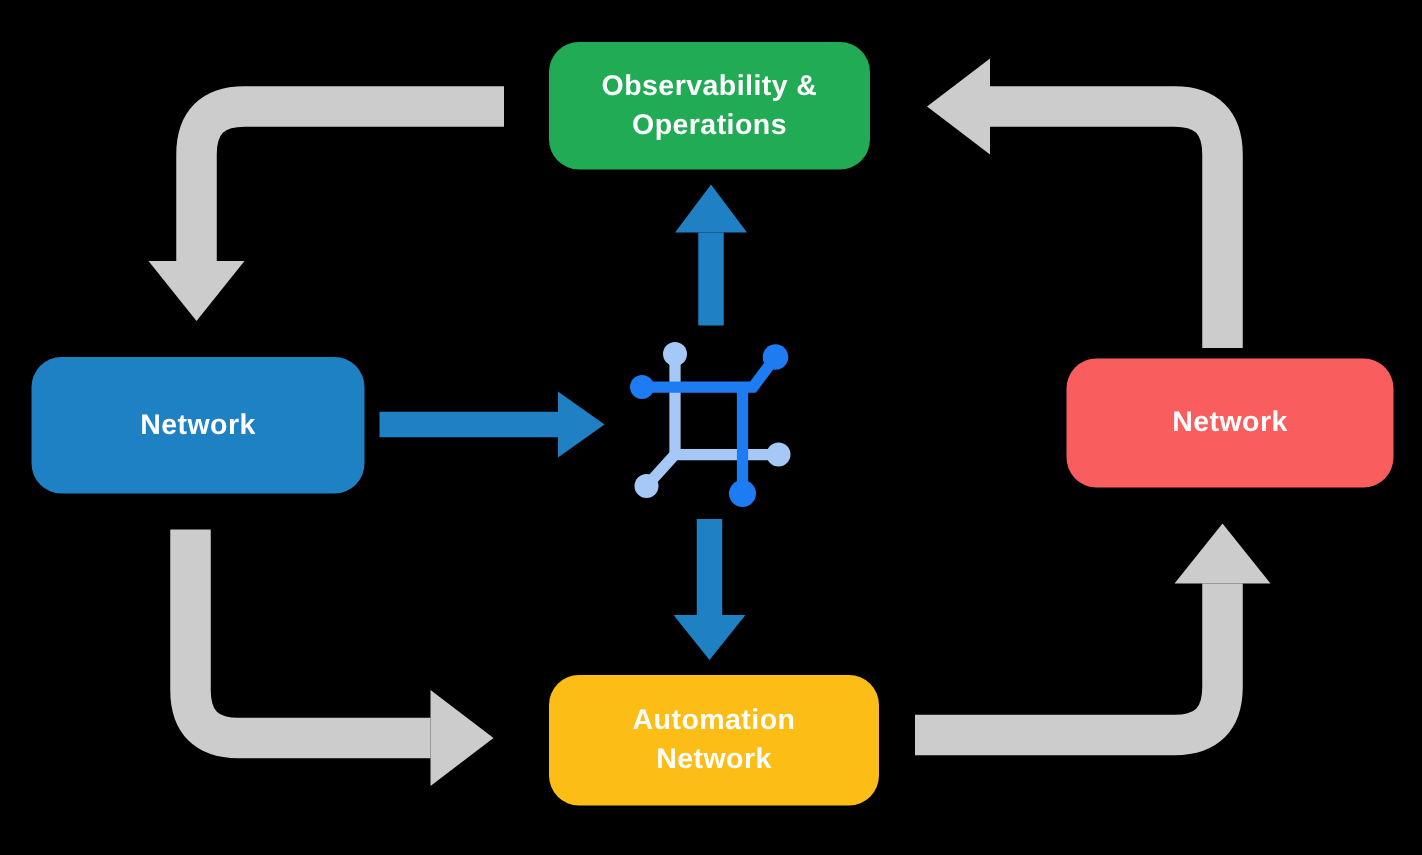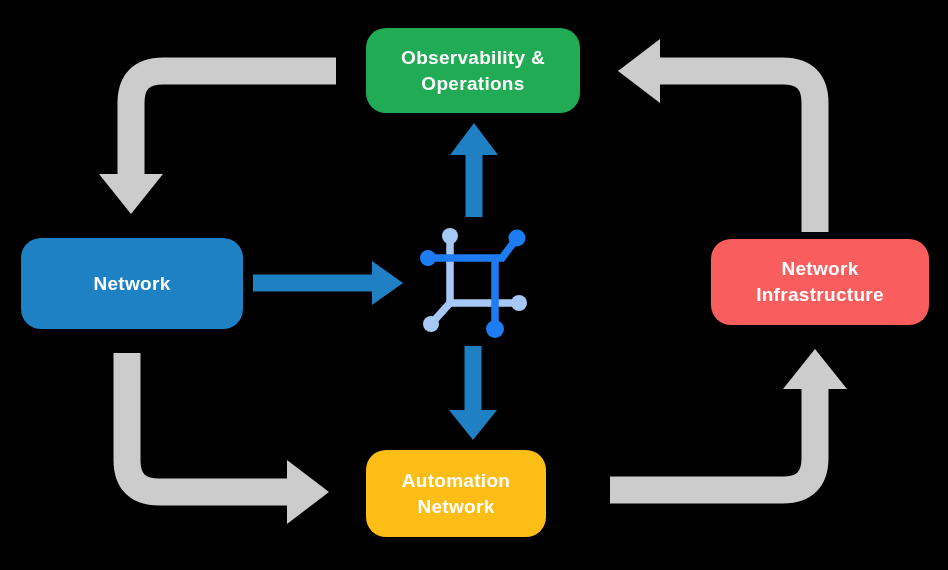--- a/index.html
+++ b/index.html
@@ -16,21 +16,21 @@
     display:flex;flex-direction:column;align-items:center;justify-content:center;
     border-radius:20px;
     color:#FFFFFF;
     font-size:19px;font-weight:600;line-height:26px;letter-spacing:.3px;
     text-align:left;
     z-index:2;
   }
   #node-observability{left:366px;top:28px;width:214px;height:85px;}
   #node-operations{left:21px;top:238px;width:222px;height:91px;}
   #node-infrastructure{left:711px;top:239px;width:218px;height:86px;}
-  #node-automation{left:366px;top:450px;width:180px;height:87px;}
+  #node-automation{left:366px;top:450px;width:220px;height:87px;}
 </style>
 </head>
 <body>
 
 <div id="stage" style="background-color: rgb(0, 0, 0);">
 
   <svg id="arrow-layer" viewBox="0 0 948 570" xmlns="http://www.w3.org/2000/svg">
 
     <g stroke="#CCCCCC" fill="#CCCCCC">
       <path d="M336 71 H163 Q131 71 131 103 V176" fill="none" stroke-width="27"></path>
@@ -89,21 +89,20 @@
     <span>Observability &amp;</span>
     <span>Operations</span>
   </div>
 
   <div class="node" id="node-operations" style="background-color: rgb(30, 129, 196); color: rgb(255, 255, 255);">
     <span>Network</span>
   </div>
 
   <div class="node" id="node-infrastructure" style="background-color: rgb(249, 93, 94); color: rgb(255, 255, 255);">
     <span>Network</span>
-    <span>Infrastructure</span>
   </div>
 
   <div class="node" id="node-automation" style="background-color: rgb(252, 189, 23); color: rgb(255, 255, 255);">
     <span>Automation</span>
     <span>Network</span>
   </div>
 
 </div>
 
 </body></html>

